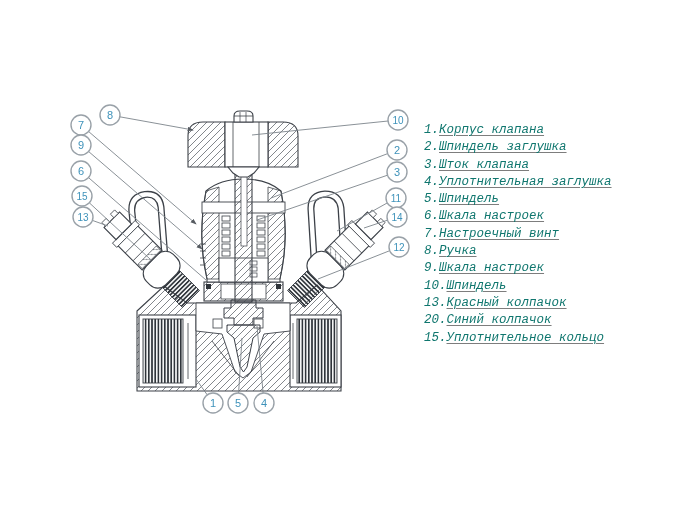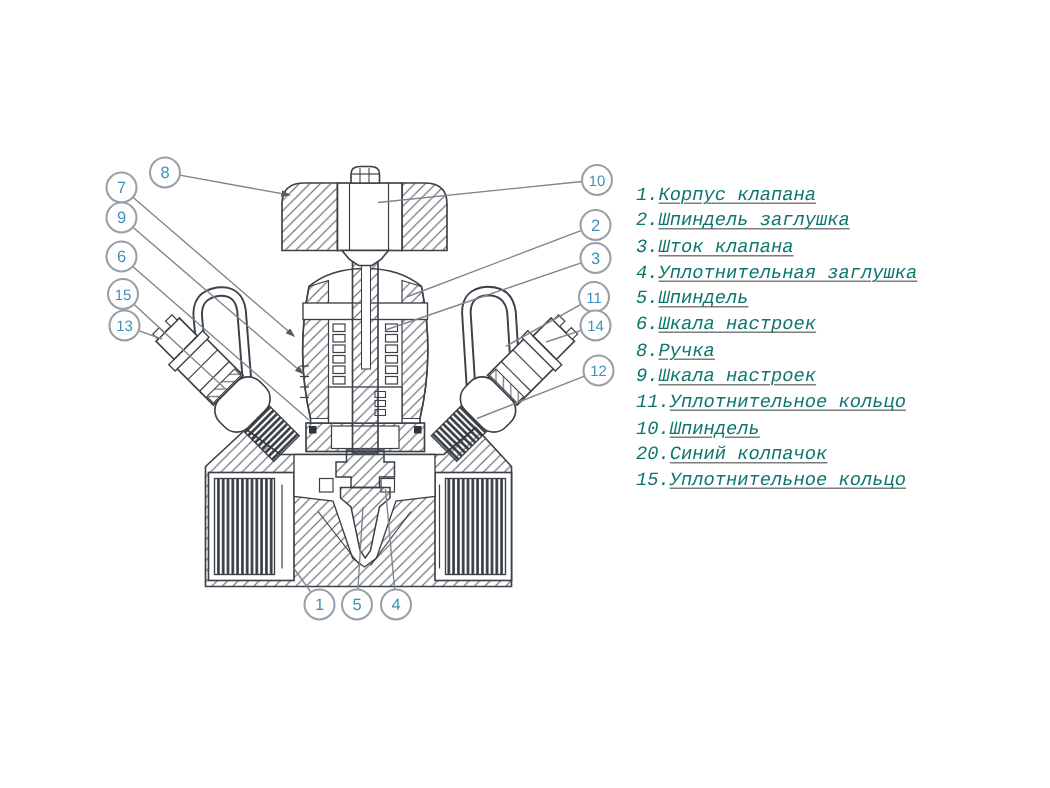--- a/index.html
+++ b/index.html
@@ -194,20 +194,21 @@
       </g>
   </svg>
 
   <div class="legend" id="legend-list">
       <div class="legend-line"><span class="num">1.</span><span class="name">Корпус клапана</span></div>
       <div class="legend-line"><span class="num">2.</span><span class="name">Шпиндель заглушка</span></div>
       <div class="legend-line"><span class="num">3.</span><span class="name">Шток клапана</span></div>
       <div class="legend-line"><span class="num">4.</span><span class="name">Уплотнительная заглушка</span></div>
       <div class="legend-line"><span class="num">5.</span><span class="name">Шпиндель</span></div>
       <div class="legend-line"><span class="num">6.</span><span class="name">Шкала настроек</span></div>
+      <div class="legend-line"><span class="num">7.</span><span class="name">Настроечный винт</span></div>
       <div class="legend-line"><span class="num">8.</span><span class="name">Ручка</span></div>
       <div class="legend-line"><span class="num">9.</span><span class="name">Шкала настроек</span></div>
-      <div class="legend-line"><span class="num">11.</span><span class="name">Уплотнительное кольцо</span></div>
       <div class="legend-line"><span class="num">10.</span><span class="name">Шпиндель</span></div>
+      <div class="legend-line"><span class="num">13.</span><span class="name">Красный колпачок</span></div>
       <div class="legend-line"><span class="num">20.</span><span class="name">Синий колпачок</span></div>
       <div class="legend-line"><span class="num">15.</span><span class="name">Уплотнительное кольцо</span></div>
     </div>
 </div>
 
 </body></html>

